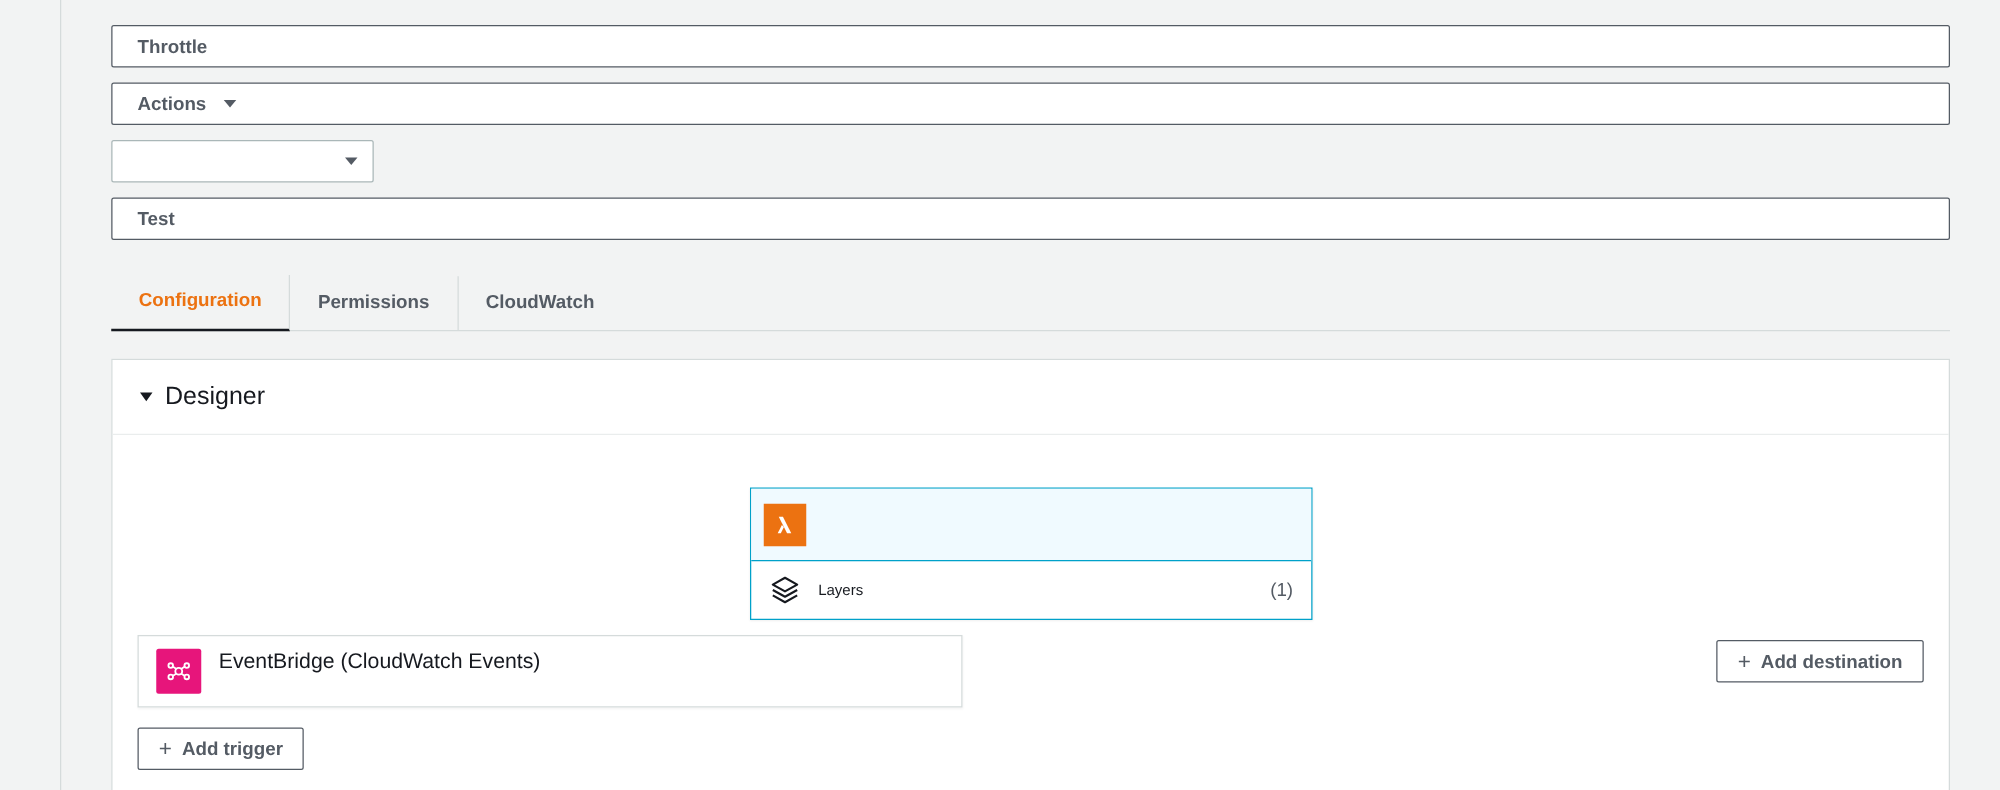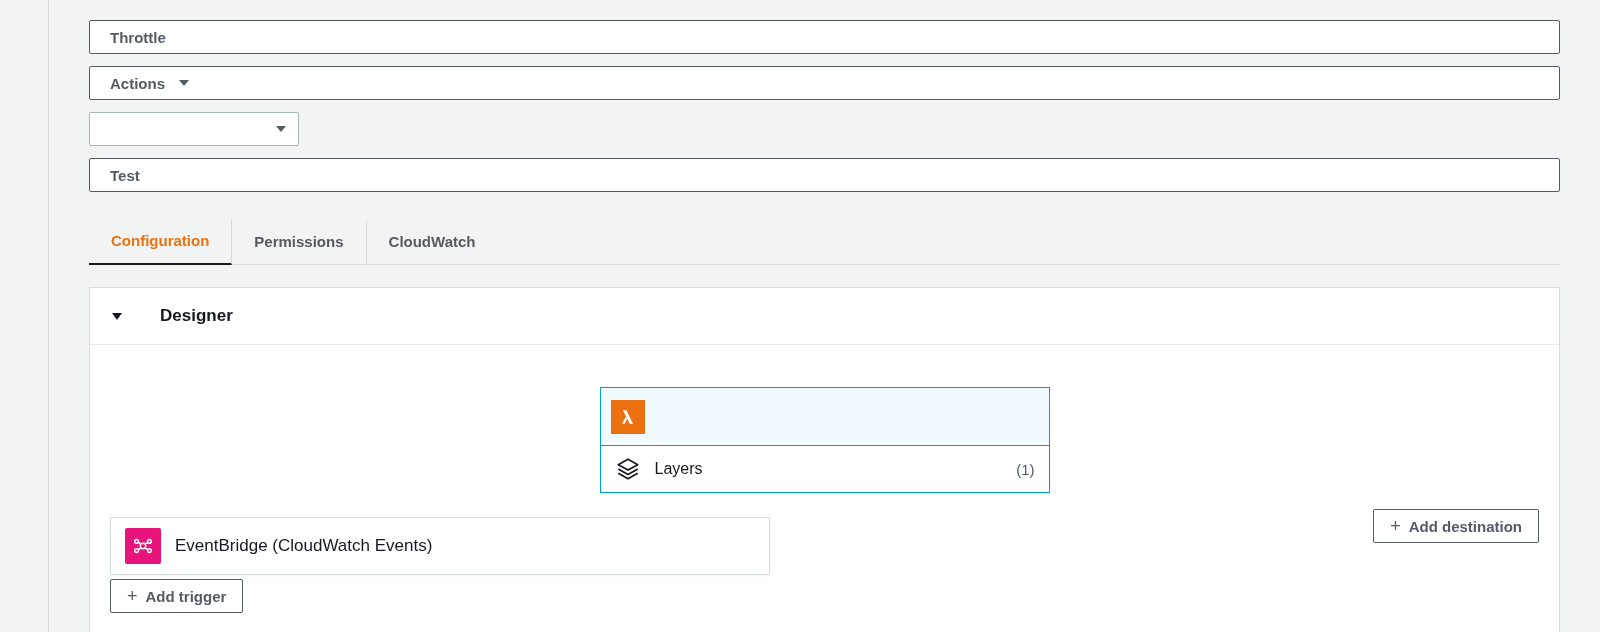--- a/index.html
+++ b/index.html
@@ -102,24 +102,23 @@
     border-bottom: 1px solid #eaeded;
     cursor: pointer;
   }
   .panel-header .disclosure {
     width: 0; height: 0;
     border-left: 5px solid transparent;
     border-right: 5px solid transparent;
     border-top: 7px solid #16191f;
   }
   .panel-title {
-    font-size: 17px;
-    font-weight: 700;
+    font-size: 20px;
+    font-weight: 400;
     color: #16191f;
-    margin-left: 28px;
   }
   .designer-body {
     position: relative;
     padding: 40px 20px 20px 20px;
     min-height: 320px;
   }
   
   .lambda-card {
     position: absolute;
     left: 50%;
@@ -147,38 +146,36 @@
   .layers-row {
     display: flex;
     align-items: center;
     padding: 10px 14px;
     gap: 14px;
     cursor: pointer;
   }
   .layers-icon {
     display:flex;align-items:center;justify-content:center;
   }
-  .layers-label { font-size: 16px; color: #16191f; flex: 1; }
+  .layers-label { font-size: 12px; color: #16191f; flex: 1; }
   .layers-count { font-size: 15px; color: #545b64; }
 
   
   .trigger-card {
     position: absolute;
     left: 20px;
     top: 160px;
     width: 660px;
     background: #fff;
     border: 1px solid #d5dbdb;
     padding: 10px 14px;
     display:flex;
-    align-items:center;
     gap: 14px;
     box-shadow: 0 1px 2px rgba(0,0,0,0.05);
     cursor: pointer;
-    margin-top: 12px;
   }
   .eb-icon {
     width: 36px;height:36px;background:#e7157b;
     display:flex;align-items:center;justify-content:center;
     border-radius:2px;
   }
   .trigger-label { font-size: 17px; color:#16191f; }
 
   
   .connector {

